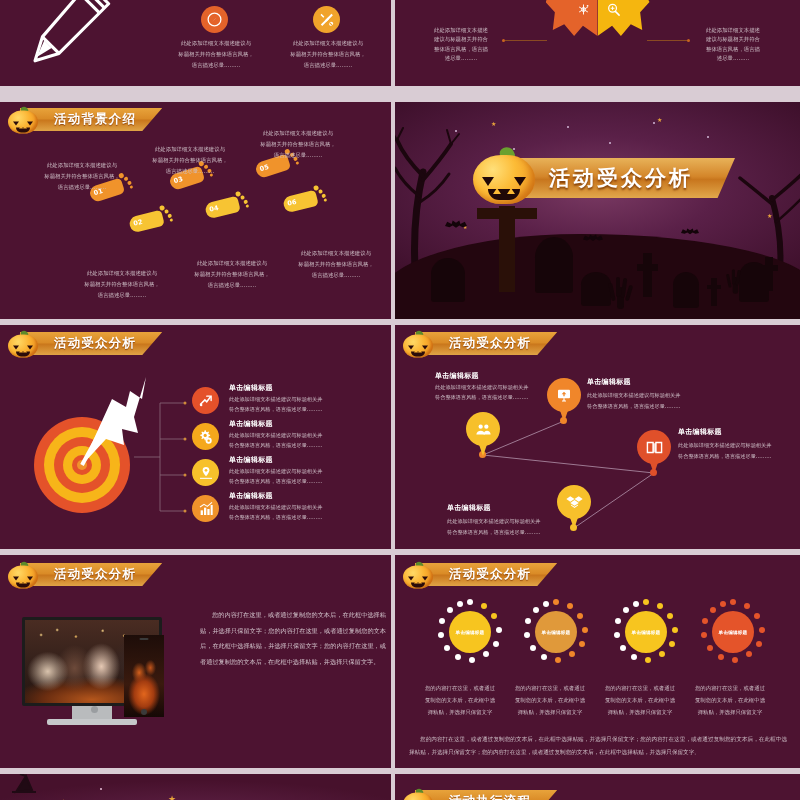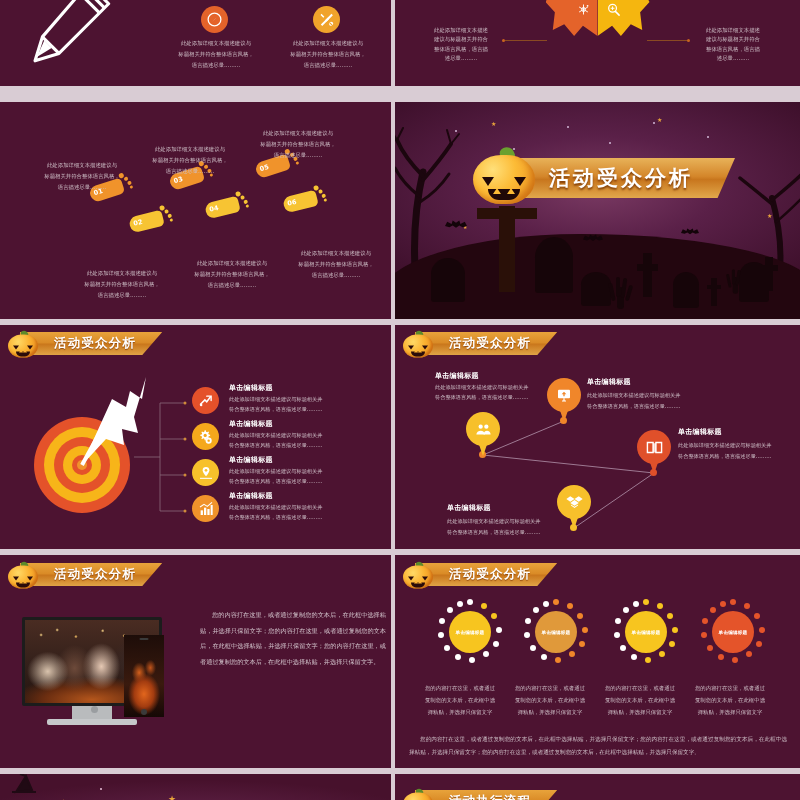--- a/index.html
+++ b/index.html
@@ -234,20 +234,33 @@
 建议与标题相关并符合
 整体语言风格，语言描
 述尽量………</div>
     <div class="body-txt" style="position:absolute;left:298px;top:38px;width:80px;line-height:1.75;white-space:pre-line;">此处添加详细文本描述
 建议与标题相关并符合
 整体语言风格，语言描
 述尽量………</div>
   </div>
 
   <div class="slide col-l r1">
+    <div class="banner" style="left:6px;top:6px;">
+      <div class="pumpkin">
+        <div class="pmp-stem"></div>
+        <div class="pmp-body">
+          <div class="pmp-eye l"></div>
+          <div class="pmp-eye r"></div>
+          <div class="pmp-mouth"></div>
+        </div>
+      </div>
+      <div class="ribbon" style="margin-left:14px;">
+        <span class="ribbon-txt">活动背景介绍</span>
+      </div>
+    </div>
 
     <div class="foot" style="left:88px;top:86px;transform:rotate(-18deg);">
       <div class="foot-pad" style="background:#f0932b;"></div>
       <div class="toe" style="left:33px;top:-4px;width:5px;height:5px;background:#f0932b;"></div>
       <div class="toe" style="left:37px;top:1px;width:4.4px;height:4.4px;background:#f0932b;"></div>
       <div class="toe" style="left:39px;top:6px;width:4px;height:4px;background:#f0932b;"></div>
       <div class="toe" style="left:40px;top:11px;width:3.4px;height:3.4px;background:#f0932b;"></div>
       <div class="foot-num">01</div>
     </div>
 

